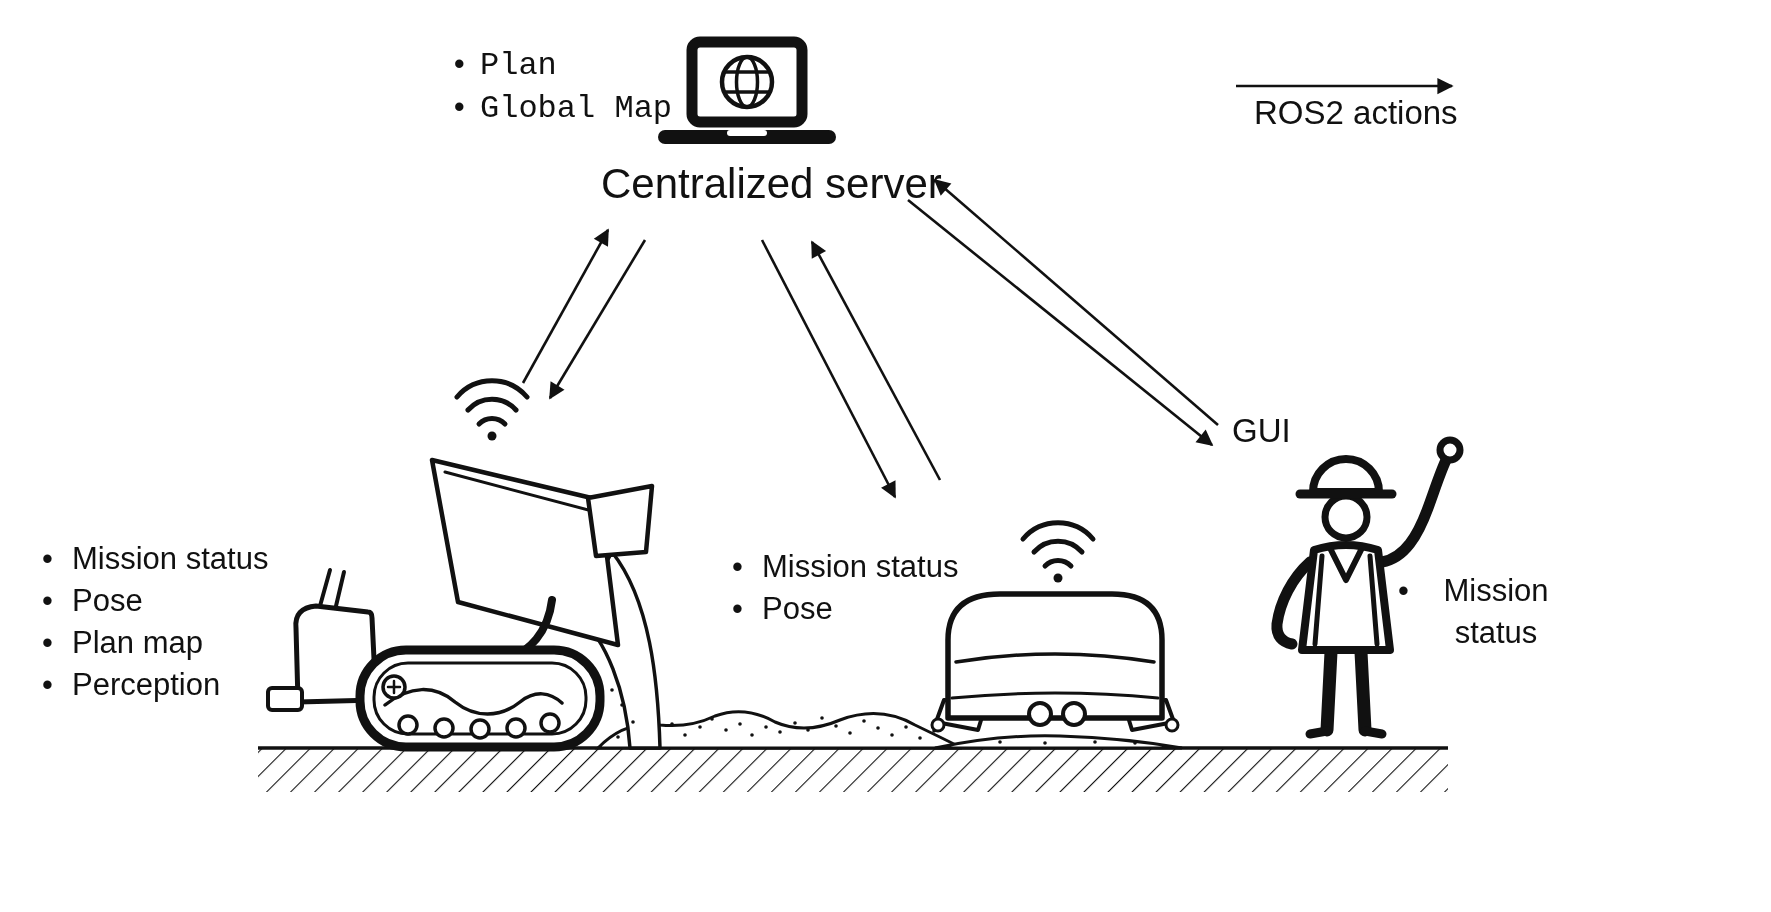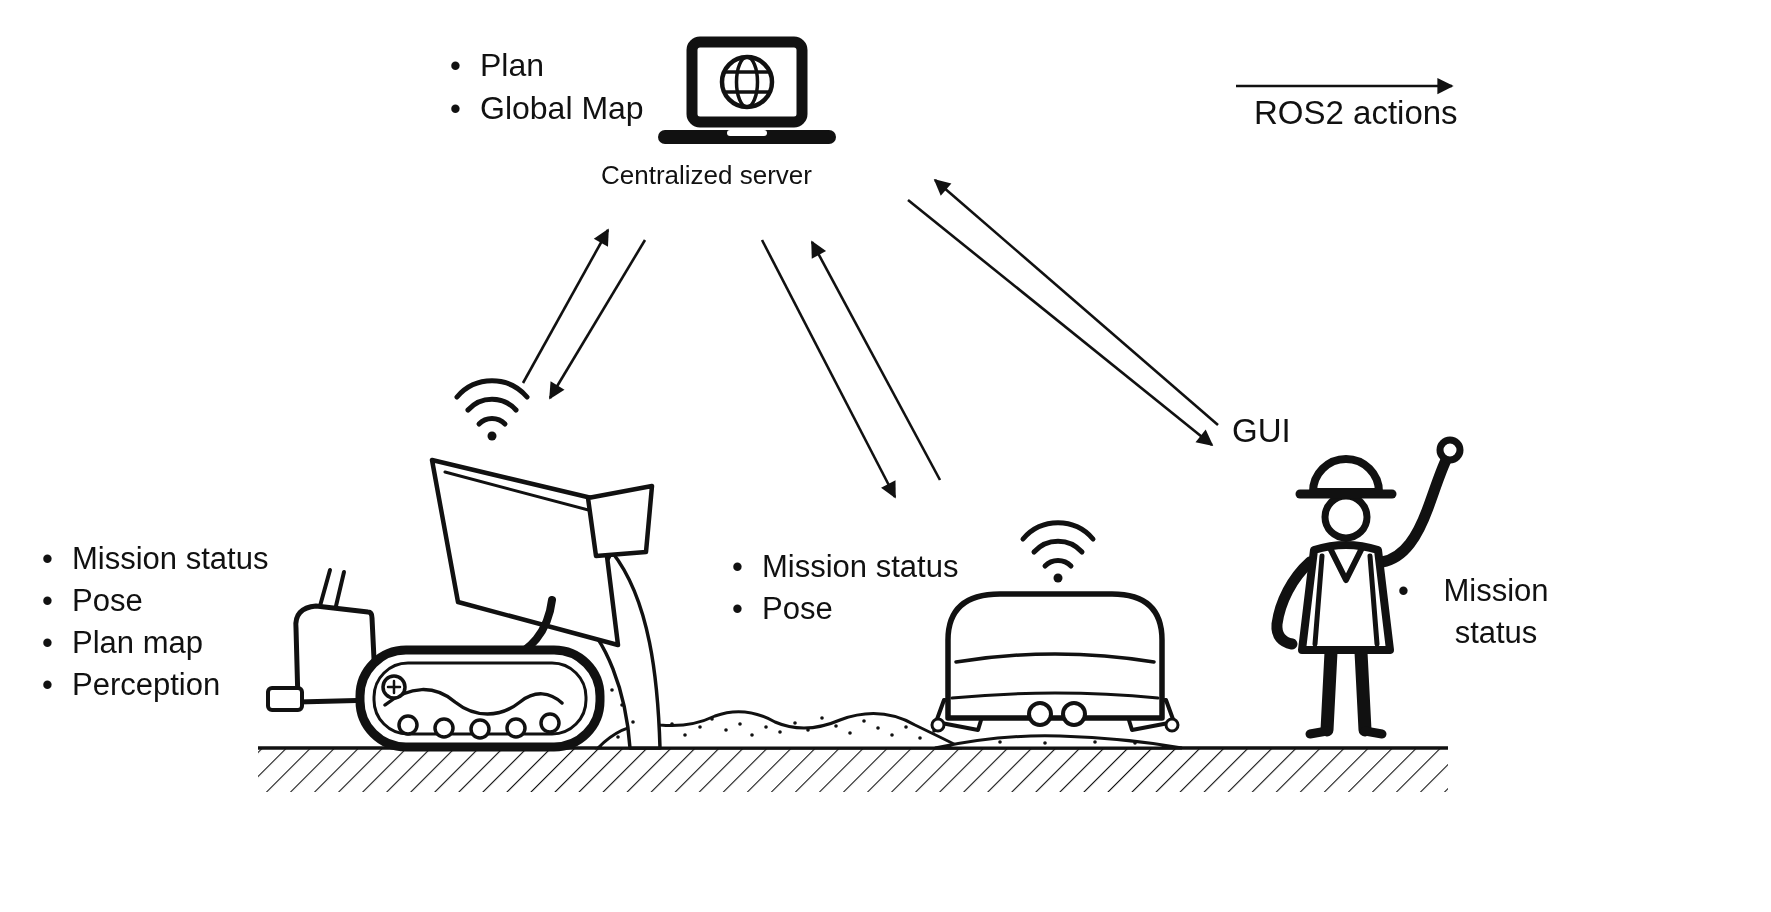--- a/index.html
+++ b/index.html
@@ -6,31 +6,31 @@
   html, body { background: #ffffff; }
   body {
     width: 1771px; height: 912px;
     position: relative; overflow: hidden;
     font-family: "Liberation Sans", sans-serif;
     color: #111111;
   }
   .stage { position: absolute; left: 0; top: 0; width: 1771px; height: 912px; z-index: 1; }
   .txt { position: absolute; z-index: 2; color: #111111; }
   .label-lg { font-size: 33px; text-align: center; }
-  .label-md { font-size: 32px; }
+  .label-md { font-size: 32px; font-family: Liberation Mono, monospace; }
   ul.blist { list-style: none; font-size: 31px; line-height: 42px; }
   ul.blist li { position: relative; padding-left: 36px; }
   ul.blist li::before {
     content: "\2022";
     position: absolute; left: 6px; top: 0;
     font-size: 31px;
   }
   .wrap-center li { width: 172px; text-align: center; }
   .legend-label { font-size: 33px; margin-top: 2px; margin-left: 20px; }
-  .server-label { font-size: 26px; }
+  .server-label { font-size: 42px; }
 </style>
 </head>
 <body>
 
 <svg class="stage" viewBox="0 0 1771 912" xmlns="http://www.w3.org/2000/svg">
   <defs>
     <marker id="arrow" viewBox="0 0 12 12" refX="10" refY="6" markerWidth="7.5" markerHeight="7.5" orient="auto-start-reverse">
       <path d="M1,1 L11,6 L1,11 Z" fill="#111111"></path>
     </marker>
     <pattern id="hatch" width="17" height="17" patternUnits="userSpaceOnUse" patternTransform="rotate(45)">

